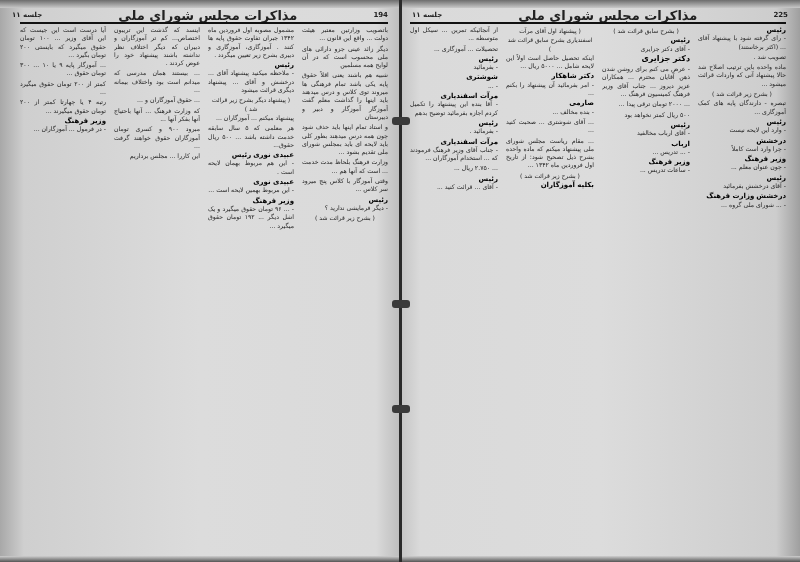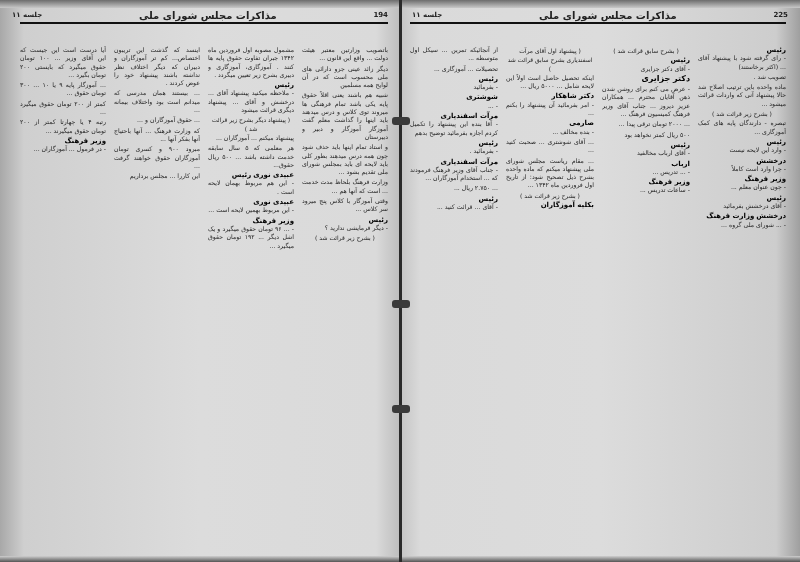--- a/index.html
+++ b/index.html
@@ -30,35 +30,34 @@
   }
   .top-shadow {
     position:absolute; left:0; top:0; width:800px; height:8px;
     background:linear-gradient(180deg,#6d6d6d,#c9c9c9); z-index:4;
   }
   .header {
     position:absolute; top:9px; left:12px; right:12px; height:12px;
     display:flex; justify-content:space-between; align-items:center;
     font-size:7px; color:#222; font-weight:bold;
   }
-  .header .title { font-size:10px; }
+  .header .title { font-size:13px; }
   .rule {
     position:absolute; top:22px; left:20px; right:12px; height:2px; background:#111;
   }
   .page.right .rule { left:10px; right:14px; }
   .cols {
     position:absolute; top:26px; left:20px; right:12px; bottom:8px;
     display:flex; flex-direction:row; gap:8px;
   }
   .page.right .cols { left:10px; right:14px; }
   .col {
     flex:1; overflow:hidden;
     font-size:6.2px; line-height:8.3px; color:#1e1e1e;
     text-align:justify;
-    margin-top:20px;
   }
   .col p { margin:0 0 2px 0; }
   .speaker { font-weight:bold; font-size:7px; color:#000; }
   .heading { font-weight:bold; font-size:8px; text-align:right; display:block; margin:2px 0; color:#000; }
   .note { text-align:center; display:block; font-size:6px; margin:1px 0; }
   .bottom-shade {
     position:absolute; left:0; bottom:0; width:800px; height:6px;
     background:linear-gradient(0deg,#555,#cfcfcf); z-index:4;
   }
 </style>

